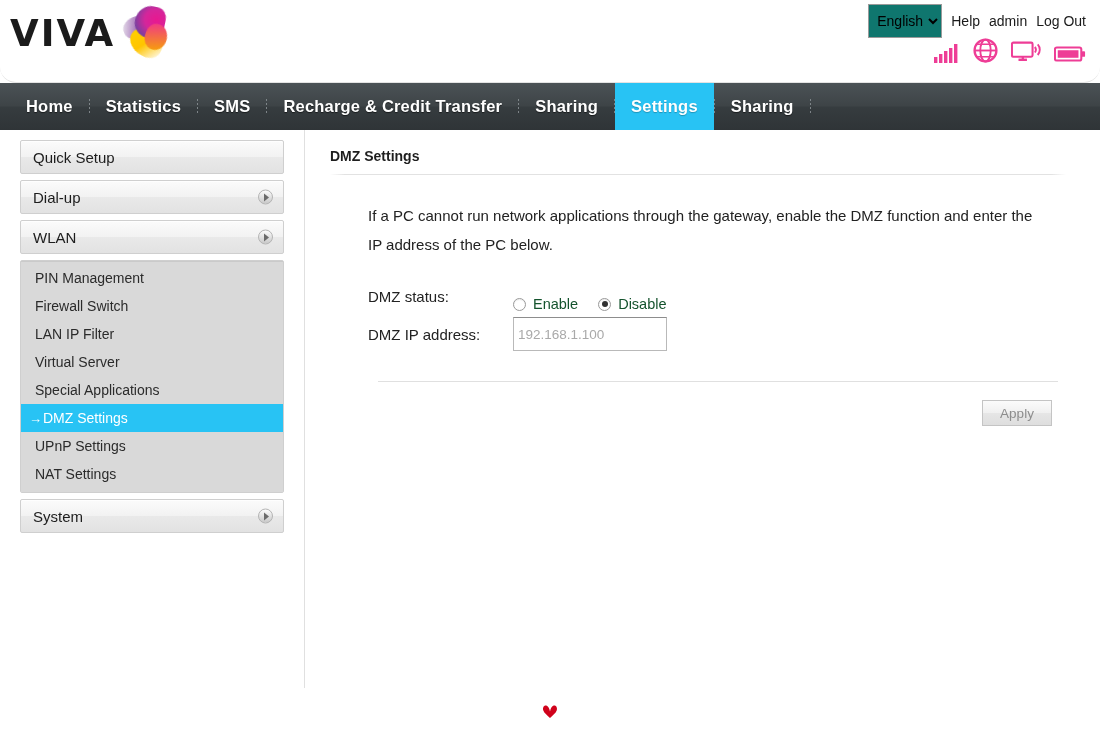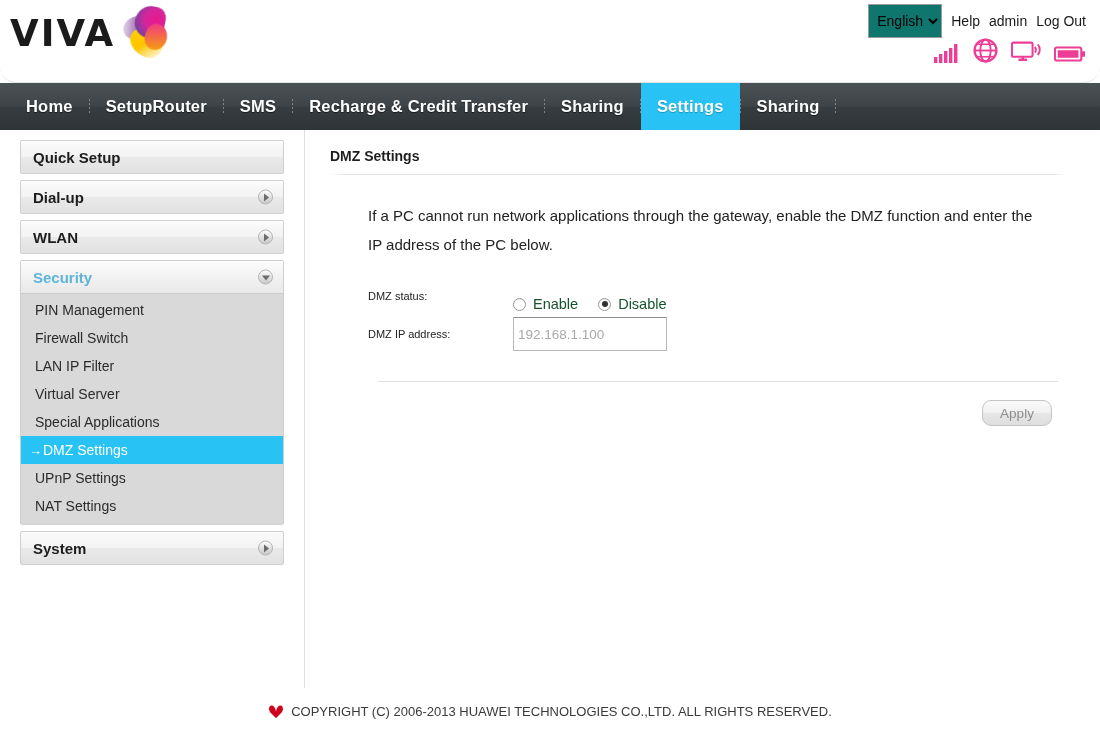--- a/index.html
+++ b/index.html
@@ -142,21 +142,21 @@
     border:1px solid #cfcfcf;
     border-radius:2px;
     background:linear-gradient(180deg,#fbfbfb 0%, #f2f2f2 50%, #e9e9e9 51%, #e2e2e2 100%);
     box-shadow:0 1px 0 rgba(255,255,255,0.7) inset;
   }
   .panel-head {
     height:32px;
     display:flex; align-items:center;
     padding:0 12px;
     font-size:15px;
-    font-weight:bold;
+    font-weight:normal;
     color:#1d1d1d;
     cursor:pointer;
     position:relative;
   }
   .panel-head.open {
     color:#5fb4d8;
     background:linear-gradient(180deg,#fcfcfc 0%, #f1f1f1 55%, #e8e8e8 100%);
   }
   .chev {
     position:absolute;
@@ -228,21 +228,21 @@
     max-width:680px;
     margin-bottom:18px;
   }
   .form-row {
     display:flex;
     align-items:center;
     height:38px;
   }
   .form-label {
     width:145px;
-    font-size:11px;
+    font-size:15px;
     color:#222;
   }
   .radio-group { display:flex; align-items:center; gap:20px; }
   .radio-opt { display:flex; align-items:center; gap:7px; font-size:14.5px; color:#14532d; cursor:pointer;margin-top:16px; }
   .radio-dot {
     width:13px; height:13px;
     border-radius:50%;
     border:1px solid #9a9a9a;
     background:#ffffff;
     display:inline-flex; align-items:center; justify-content:center;
@@ -275,21 +275,21 @@
     justify-content:flex-end;
     padding:18px 28px 0 0;
   }
   .apply-btn {
     width:70px; height:26px;
     font-family:"Liberation Sans", sans-serif;
     font-size:13.5px;
     color:#8d8d8d;
     background:linear-gradient(180deg,#fbfbfb 0%, #f0f0f0 50%, #e6e6e6 51%, #dedede 100%);
     border:1px solid #c4c4c4;
-    border-radius:9px;
+    border-radius:0;
     cursor:pointer;
   }
 
   
   .watermark {
     position:absolute;
     left:0; right:0;
     top:595px;
     text-align:center;
     font-family:"Liberation Serif", serif;
@@ -366,21 +366,21 @@
       <rect x="1" y="2" width="28" height="14" rx="2" fill="none" stroke="#ee3d96" stroke-width="2.2"></rect>
       <rect x="4" y="5" width="22" height="8" fill="#ee3d96"></rect>
       <rect x="29.5" y="6" width="3.5" height="6" rx="1" fill="#ee3d96"></rect>
     </svg>
   </div>
 </div>
 
 <div class="navbar">
   <div class="nav-item">Home</div>
   <div class="nav-sep"></div>
-  <div class="nav-item">SetupRouter</div>
+  <div class="nav-item">Statistics</div>
   <div class="nav-sep"></div>
   <div class="nav-item">SMS</div>
   <div class="nav-sep"></div>
   <div class="nav-item">Recharge &amp; Credit Transfer</div>
   <div class="nav-sep"></div>
   <div class="nav-item">Sharing</div>
   <div class="nav-sep"></div>
   <div class="nav-item active">Settings</div>
   <div class="nav-sep"></div>
   <div class="nav-item">Sharing</div>
@@ -409,26 +409,20 @@
     <div class="panel">
       <div class="panel-head">
         <span>WLAN</span>
         <span class="chev">
             <i></i>
           </span>
       </div>
     </div>
 
     <div class="panel">
-      <div class="panel-head open">
-        <span>Security</span>
-        <span class="chev down">
-            <i></i>
-          </span>
-      </div>
       <div class="sub-list">
         <div class="sub-item">
           <span>PIN Management</span>
         </div>
         <div class="sub-item">
           <span>Firewall Switch</span>
         </div>
         <div class="sub-item">
           <span>LAN IP Filter</span>
         </div>
@@ -495,14 +489,13 @@
     </div>
   </div>
 
   <div class="watermark">SetupRouter.com</div>
 </div>
 
 <div class="footer">
   <svg width="16" height="15" viewBox="0 0 16 15">
     <path d="M8 14 C5.6 11.4 2.2 9.4 1.2 6.2 C0.4 3.4 2.2 0.9 4.3 1.6 C6.1 2.2 7.4 4.6 8 7.4 C8.6 4.6 9.9 2.2 11.7 1.6 C13.8 0.9 15.6 3.4 14.8 6.2 C13.8 9.4 10.4 11.4 8 14 Z" fill="#d0021b"></path>
   </svg>
-  <span>COPYRIGHT (C) 2006-2013 HUAWEI TECHNOLOGIES CO.,LTD. ALL RIGHTS RESERVED.</span>
 </div>
 
 </body></html>

